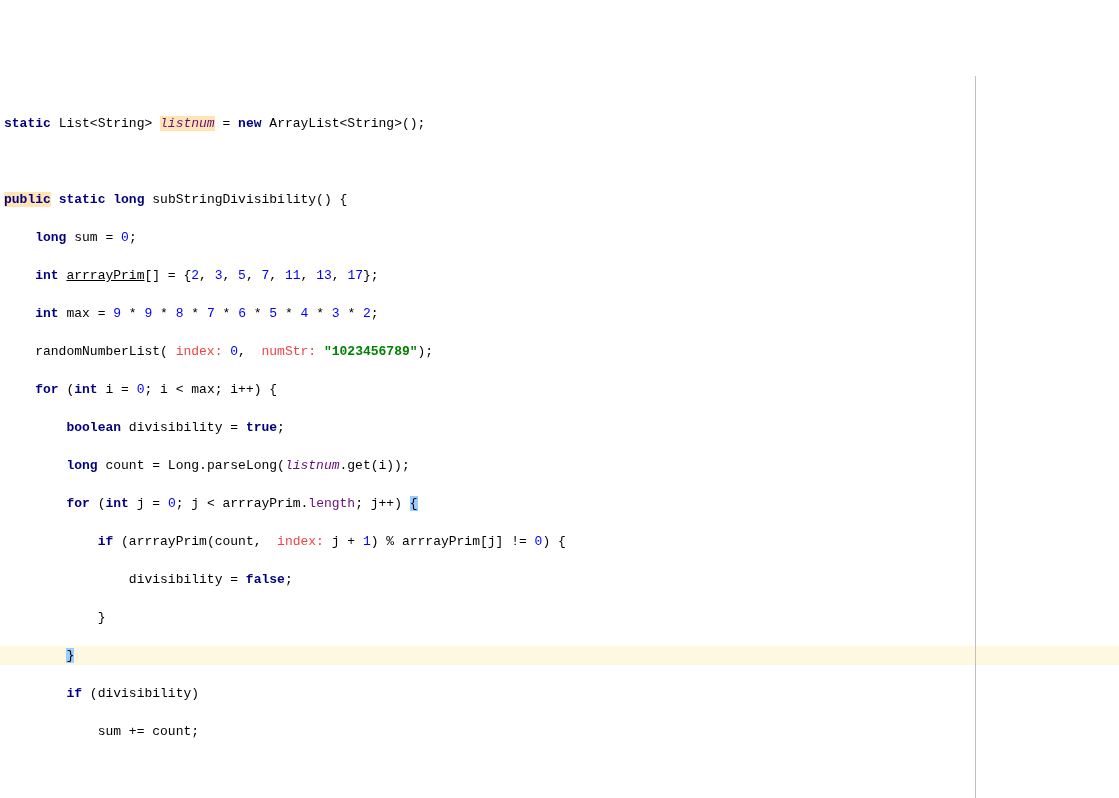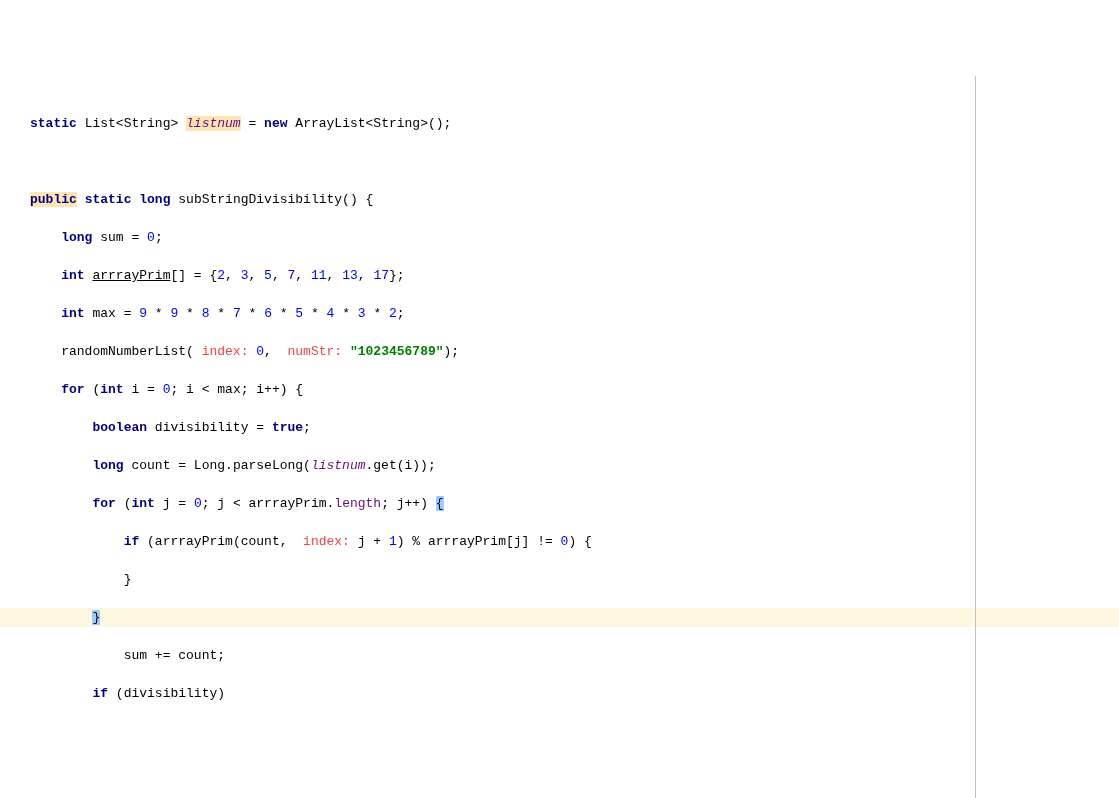--- a/index.html
+++ b/index.html
@@ -11,21 +11,21 @@
     background: #ffffff;
     color: #000000;
     white-space: pre;
     overflow-x: auto;
   }
   .editor {
     position: relative;
     padding: 0;
   }
   .line {
-    padding-left: 30px;
+    padding-left: 4px;
     height: 19px;
   }
   .vline {
     position: absolute;
     top: 0;
     bottom: 0;
     left: 975px;
     width: 1px;
     background: #c0c0c0;
   }
@@ -54,24 +54,25 @@
 <div class="line"><span class="kw hlbg">public</span> <span class="kw">static</span> <span class="kw">long</span> <span>subStringDivisibility() {</span></div>
 <div class="line">    <span class="kw">long</span> <span>sum = </span><span class="num">0</span><span>;</span></div>
 <div class="line">    <span class="kw">int</span> <span style="text-decoration:underline">arrrayPrim</span><span>[] = {</span><span class="num">2</span>, <span class="num">3</span>, <span class="num">5</span>, <span class="num">7</span>, <span class="num">11</span>, <span class="num">13</span>, <span class="num">17</span><span>};</span></div>
 <div class="line">    <span class="kw">int</span> <span>max = </span><span class="num">9</span> * <span class="num">9</span> * <span class="num">8</span> * <span class="num">7</span> * <span class="num">6</span> * <span class="num">5</span> * <span class="num">4</span> * <span class="num">3</span> * <span class="num">2</span><span>;</span></div>
 <div class="line">    <span class="ital">randomNumberList</span>( <span class="param">index:</span> <span class="num">0</span>,  <span class="param">numStr:</span> <span class="str">"1023456789"</span><span>);</span></div>
 <div class="line">    <span class="kw">for</span> <span>(</span><span class="kw">int</span> <span>i = </span><span class="num">0</span><span>; i &lt; max; i++) {</span></div>
 <div class="line">        <span class="kw">boolean</span> <span>divisibility = </span><span class="kw">true</span><span>;</span></div>
 <div class="line">        <span class="kw">long</span> <span>count = Long.</span><span class="ital">parseLong</span><span>(</span><span class="field">listnum</span><span>.get(i));</span></div>
 <div class="line">        <span class="kw">for</span> <span>(</span><span class="kw">int</span> <span>j = </span><span class="num">0</span><span>; j &lt; arrrayPrim.</span><span class="purple">length</span><span>; j++) </span><span class="brace-match">{</span></div>
 <div class="line">            <span class="kw">if</span> <span>(</span><span class="ital">arrrayPrim</span><span>(count, </span> <span class="param">index:</span><span> j + </span><span class="num">1</span><span>) % arrrayPrim[j] != </span><span class="num">0</span><span>) {</span></div>
+<div class="line">                <span>divisibility = </span><span class="kw">false</span><span>;</span></div>
 <div class="line">            <span>}</span></div>
 <div class="line hl-line">        <span class="brace-match">}</span></div>
+<div class="line">        <span class="kw">if</span> <span>(divisibility)</span></div>
 <div class="line">            <span>sum += count;</span></div>
-<div class="line">        <span class="kw">if</span> <span>(divisibility)</span></div>
 
 
 
 
 
 
 
 
 
 

